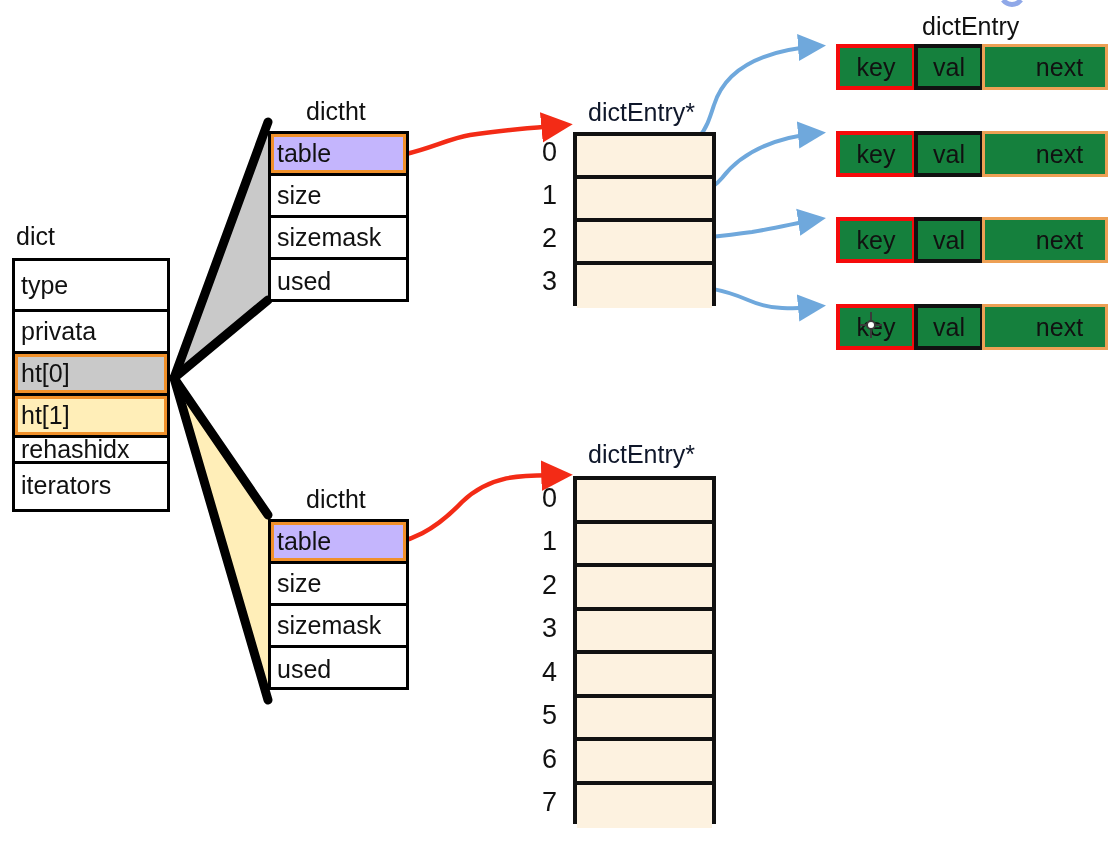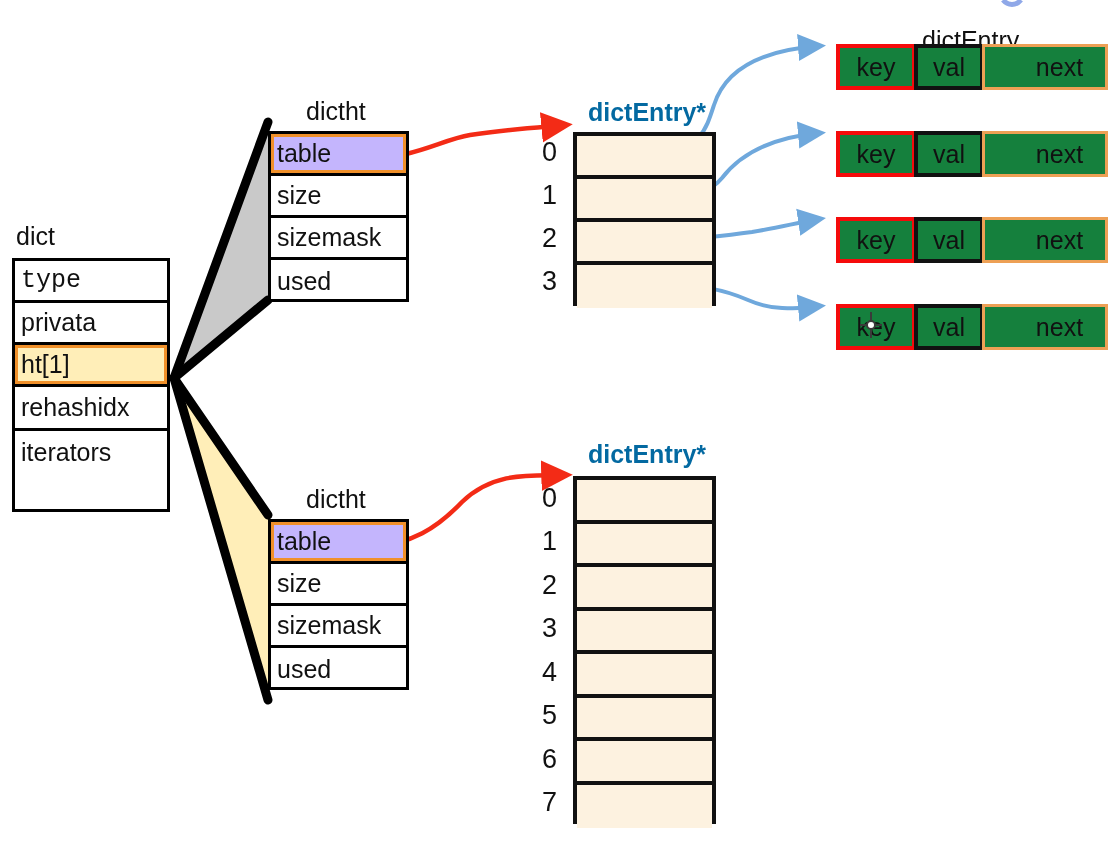--- a/index.html
+++ b/index.html
@@ -9,21 +9,21 @@
   svg.layer{position:absolute;left:0;top:0;width:1115px;height:859px;pointer-events:none;}
 
   
   .struct{position:absolute;box-sizing:border-box;border:3px solid #000;background:#fff;}
   .struct .row{box-sizing:border-box;border-bottom:3px solid #000;
       display:flex;align-items:center;padding-left:6px;
       font-size:25px;color:#111;line-height:1;}
   .struct .row:last-child{border-bottom:none;border-radius:8px;}
 
   .caption{position:absolute;font-size:25px;color:#111;white-space:nowrap;}
-  .caption.red{color:#0369a1;font-weight:bold;}
+  .caption.red{color:#0f172a;font-weight:normal;}
 
   
   .hi-orange{background:#c4b5fd;box-shadow:inset 0 0 0 3px #f0902a;}
   .hi-gray{background:#c9c9c9;box-shadow:inset 0 0 0 3px #f0902a;}
   .hi-yellow{background:#ffeeb8;box-shadow:inset 0 0 0 3px #f0902a;}
 
   
   .array{position:absolute;box-sizing:border-box;border:4px solid #111;background:#fdf2e0;}
   .array .cell{box-sizing:border-box;border-bottom:4px solid #111;background:#fdf2e0;}
   .array .cell:last-child{border-bottom:none;}
@@ -83,24 +83,25 @@
     <g>
       <path d="M655,285 C700,284 725,290 748,300 C775,312 798,308 820,306" stroke="#6fa8dc" stroke-width="4" fill="none" stroke-linecap="round" marker-end="url(#bluehead)"></path>
     </g>
 
     <path d="M1003,0 C1008,6 1016,6 1021,0" stroke="#8fa8e8" stroke-width="5" fill="none"></path>
   </svg>
 
   <div class="caption" style="left:16px;top:222px;">dict</div>
 
   <div class="struct" style="left:12px;top:258px;width:158px;height:254px;">
-    <div class="row" style="height:42px;font-family:Liberation Mono, monospace;">type</div>
+    <div class="row" style="height:51px;">type</div>
     <div class="row" style="height:42px;">privata</div>
+    <div class="row hi-gray" style="height:42px;">ht[0]</div>
     <div class="row hi-yellow" style="height:42px;">ht[1]</div>
-    <div class="row" style="height:44px;">rehashidx</div>
+    <div class="row" style="height:26px;">rehashidx</div>
     <div class="row" style="height:42px;">iterators</div>
   </div>
 
   <div class="caption" style="left:306px;top:97px;">dictht</div>
 
   <div class="struct" style="left:268px;top:131px;width:141px;height:171px;">
     <div class="row hi-orange" style="height:42px;">table</div>
     <div class="row" style="height:42px;">size</div>
     <div class="row" style="height:42px;">sizemask</div>
     <div class="row" style="height:42px;">used</div>
@@ -144,21 +145,21 @@
 
   <div class="idx" style="left:531px;top:483px;">0</div>
   <div class="idx" style="left:531px;top:526px;">1</div>
   <div class="idx" style="left:531px;top:570px;">2</div>
   <div class="idx" style="left:531px;top:613px;">3</div>
   <div class="idx" style="left:531px;top:657px;">4</div>
   <div class="idx" style="left:531px;top:700px;">5</div>
   <div class="idx" style="left:531px;top:744px;">6</div>
   <div class="idx" style="left:531px;top:787px;">7</div>
 
-  <div class="caption" style="left:922px;top:26px;">dictEntry</div>
+  <div class="caption" style="left:922px;top:12px;">dictEntry</div>
 
   <div class="entry" style="left:836px;top:44px;width:274px;">
     <div class="c key" style="width:80px;">key</div>
     <div class="c val" style="width:70px;">val</div>
     <div class="c next" style="width:126px;">next</div>
   </div>
 
   <div class="entry" style="left:836px;top:131px;width:274px;">
     <div class="c key" style="width:80px;">key</div>
     <div class="c val" style="width:70px;">val</div>

